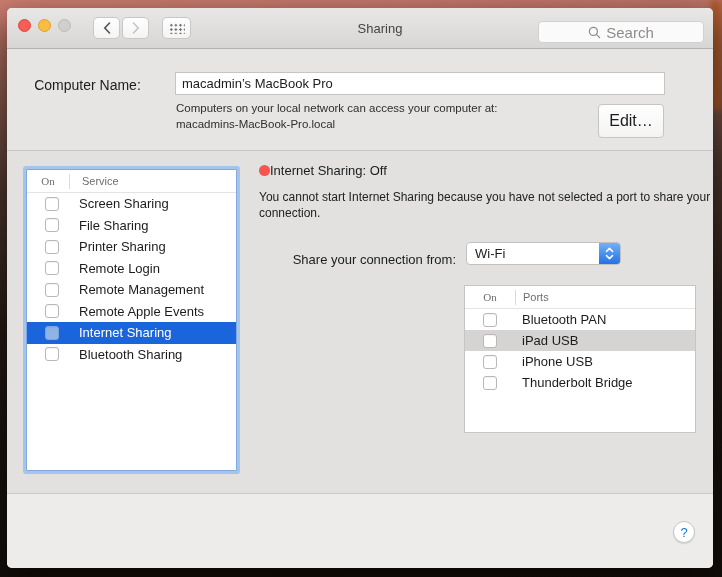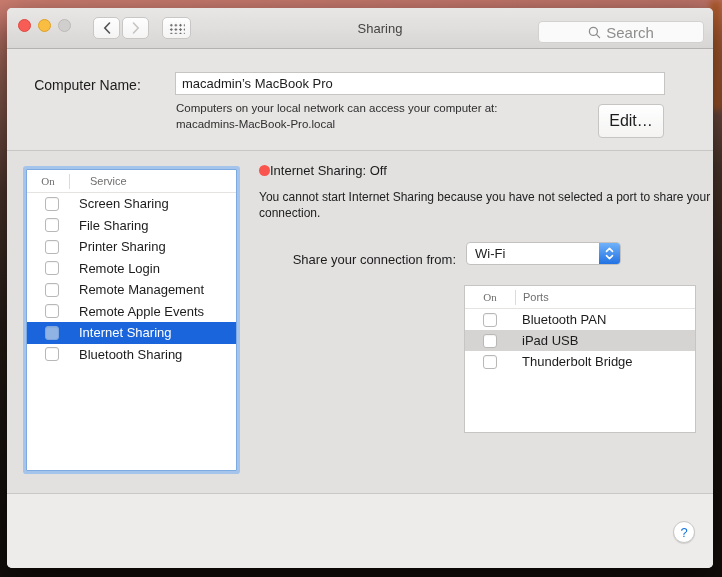--- a/index.html
+++ b/index.html
@@ -66,21 +66,21 @@
   }
   
   .main{position:relative;height:342px;background:#e2e1e0;}
   .svc-panel{
     position:absolute;left:19px;top:18px;width:211px;height:302px;
     background:#fff;border:1px solid #7fa9e1;border-radius:1px;
     box-shadow:0 0 0 3px #a4c4ec;box-sizing:border-box;overflow:hidden;
   }
   .list-header{display:flex;align-items:center;height:22px;border-bottom:1px solid #e4e3e2;font-size:11px;color:#6f6e6d;}
   .list-header .col-on{width:42px;text-align:center;font-family:Liberation Serif, serif;}
-  .list-header .col-main{flex:1;border-left:1px solid #dcdbda;padding-left:20px;height:15px;line-height:15px;}
+  .list-header .col-main{flex:1;border-left:1px solid #dcdbda;padding-left:12px;height:15px;line-height:15px;}
   .svc-row,.port-row{display:flex;align-items:center;height:21.5px;padding-left:18px;font-size:13px;color:#1c1c1c;}
   .port-row{height:21px;}
   .cbx{
     width:14px;height:14px;flex:0 0 14px;background:#fff;border:1px solid #b9b8b7;border-radius:3px;
     box-shadow:inset 0 1px 1px rgba(0,0,0,.05);box-sizing:border-box;
   }
   .svc-row .rowlabel{margin-left:20px;white-space:nowrap;}
   .port-row .rowlabel{margin-left:25px;white-space:nowrap;}
   .svc-row.selected{background:var(--accent-blue,#1a64dc);color:#fff;}
   .svc-row.selected .cbx{background:#8fb3e4;border-color:#7da6dd;}
@@ -242,20 +242,24 @@
           <div class="port-row">
     <span class="cbx"></span>
     <span class="rowlabel">Bluetooth PAN</span>
   </div>
           <div class="port-row selected">
     <span class="cbx"></span>
     <span class="rowlabel">iPad USB</span>
   </div>
           <div class="port-row">
     <span class="cbx"></span>
+    <span class="rowlabel">iPhone USB</span>
+  </div>
+          <div class="port-row">
+    <span class="cbx"></span>
     <span class="rowlabel">Thunderbolt Bridge</span>
   </div>
         </div>
     </div>
   </div>
 
   <div class="footer">
     <div class="help-btn">
       <span>?</span>
     </div>

